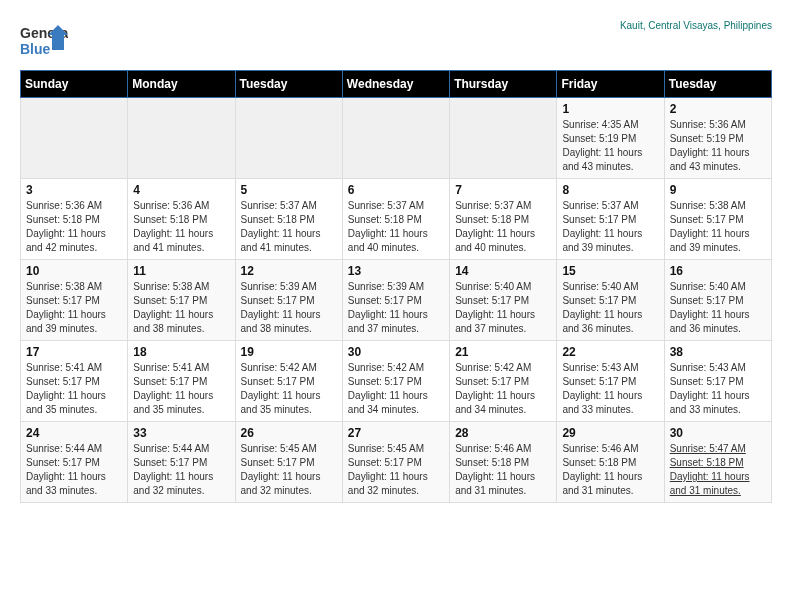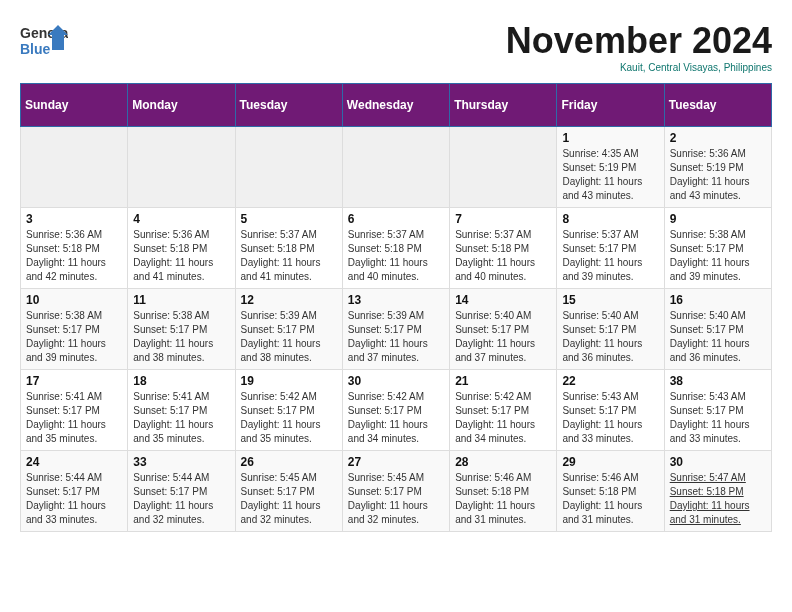--- a/index.html
+++ b/index.html
@@ -27,23 +27,23 @@
     .location-title {
       font-size: 10px;
       color: #0f766e;
     }
     .calendar-table {
       width: 100%;
       border-collapse: collapse;
       font-size: 11px;
     }
     .calendar-table thead tr th {
-      background-color: #701a75;
+      background-color: #000000;
       color: #fff;
-      padding: 14px 4px;
+      padding: 6px 4px;
       text-align: left;
       font-size: 12px;
       font-weight: bold;
       border: 1px solid #2e6aa8;
     }
     .calendar-table tbody tr td {
       border: 1px solid #ddd;
       vertical-align: top;
       padding: 4px 5px;
       min-height: 80px;
@@ -83,21 +83,20 @@
 
 <div class="header-area">
   <div class="logo-wrapper">
     <svg width="48" height="40" viewBox="0 0 48 40">
       <text x="0" y="18" font-family="Arial" font-weight="bold" font-size="14" fill="#333">General</text>
       <text x="0" y="34" font-family="Arial" font-weight="bold" font-size="14" fill="#3a7abf">Blue</text>
       <polygon points="38,5 48,15 44,15 44,30 32,30 32,15 28,15" fill="#3a7abf"></polygon>
     </svg>
   </div>
   <div class="title-area">
-    <div class="month-title">November 2024</div>
     <div class="location-title">Kauit, Central Visayas, Philippines</div>
   </div>
 </div>
 
 <table class="calendar-table">
   <thead>
     <tr>
     <th>Sunday</th>
         <th>Monday</th>
         <th>Tuesday</th>

